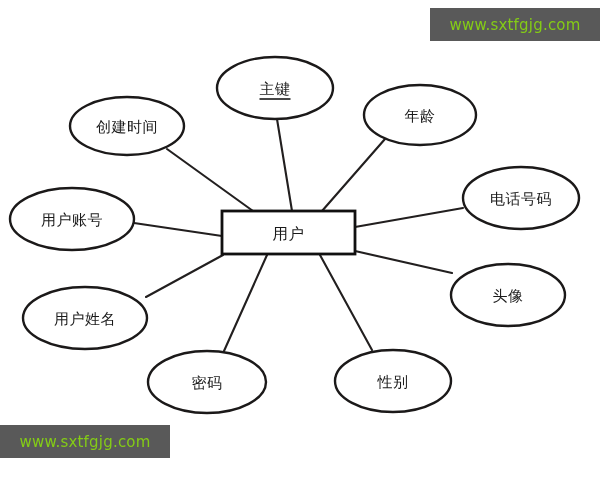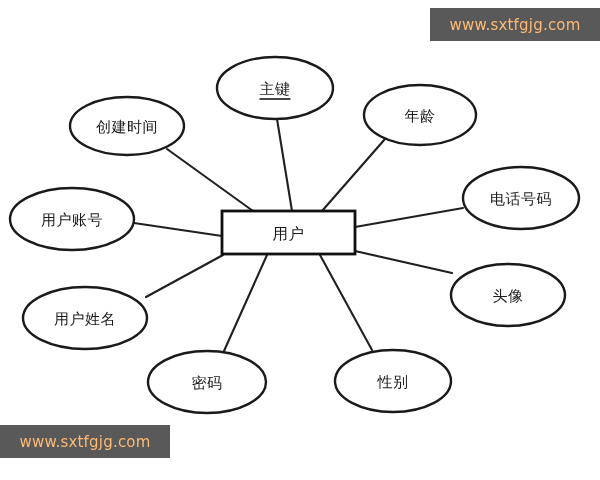--- a/index.html
+++ b/index.html
@@ -52,21 +52,21 @@
   .entity-label {
     font-size: 15.5px;
   }
   .key-underline {
     stroke: #1a1a1a;
     stroke-width: 1.6;
   }
   .watermark {
     position: absolute;
     background: #595959;
-    color: #fdba74;
+    color: #84cc16;
     font-family: "DejaVu Sans", "Liberation Sans", sans-serif;
     font-size: 15px;
     letter-spacing: 0.2px;
     display: flex;
     align-items: center;
     justify-content: center;
     white-space: nowrap;
   }
   #watermark-top {
     right: 0px;

